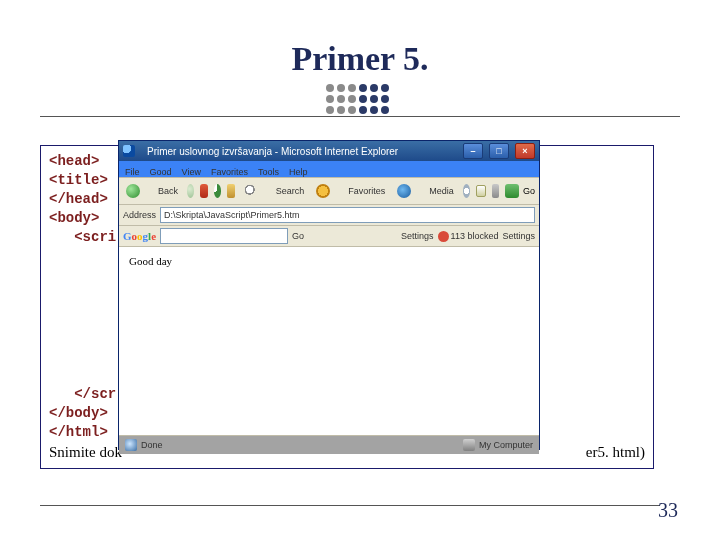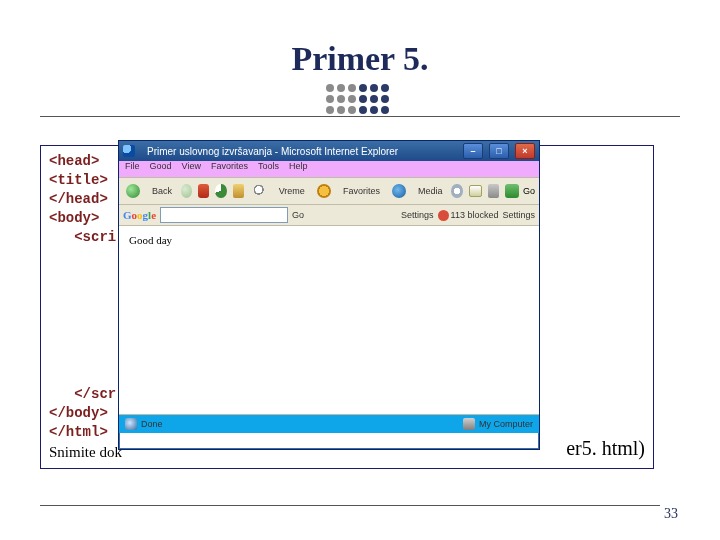--- a/index.html
+++ b/index.html
@@ -75,21 +75,21 @@
   .note-line {
     font-family: "Times New Roman", serif;
     font-size: 15px;
     font-weight: normal;
   }
   .note-tail {
     position: absolute;
     right: 8px;
     bottom: 6px;
     font-family: "Times New Roman", serif;
-    font-size: 20px;
+    font-size: 15px;
   }
 
   
   .ie-window {
     position: absolute;
     left: 118px;
     top: 140px;
     width: 420px;
     height: 308px;
     background: #fff;
@@ -120,40 +120,40 @@
     border: 1px solid #1a3c78;
     border-radius: 2px;
     display: flex; align-items: center; justify-content: center;
     color: #fff; font-size: 9px; font-weight: bold;
     margin-left: 2px;
   }
   .tb .winbtn.close { background: linear-gradient(#e06b4a, #c0392b); border-color: #8a1f12; }
 
   .menubar {
     height: 16px;
-    background: #f0abfc;
+    background: #3b82f6;
     border-bottom: 1px solid #c0bca8;
     display: flex;
-    align-items: flex-start;
+    align-items: flex-end;
     gap: 10px;
     padding: 0 6px;
     font-size: 9px;
     color: #333;
   }
   .toolbar {
     height: 26px;
     background: #ece9d8;
     border-bottom: 1px solid #c0bca8;
     display: flex;
     align-items: center;
     gap: 6px;
     padding: 0 4px;
   }
   .tbtn {
-    display: flex; align-items: center; gap: 12px;
+    display: flex; align-items: center; gap: 18px;
     font-size: 9px; color: #333;
     padding: 2px 3px;
     border-radius: 3px;
   }
   .ico {
     width: 14px; height: 14px;
     border-radius: 50%;
   }
   .ico.back { background: radial-gradient(circle at 35% 35%, #9fe69a, #2e8b2e); }
   .ico.fwd  { background: radial-gradient(circle at 35% 35%, #cfeccb, #6aa96a); opacity: 0.6; }
@@ -218,21 +218,21 @@
     padding: 8px 10px;
     height: calc(100% - 20px - 16px - 26px - 20px - 20px - 18px);
     box-sizing: border-box;
     font-size: 11px;
     color: #000;
     font-family: "Times New Roman", serif;
   }
 
   .statusbar {
     height: 18px;
-    background: #0ea5e9;
+    background: #a3a3a3;
     border-top: 1px solid #c0bca8;
     display: flex;
     align-items: center;
     justify-content: space-between;
     padding: 0 6px;
     font-size: 9px;
     color: #333;
   }
   .sb-left, .sb-right { display: flex; align-items: center; gap: 4px; }
   .sb-ico {
@@ -244,21 +244,21 @@
   }
   .sb-comp {
     background: linear-gradient(#d0d0d0, #808080);
     border-radius: 2px;
   }
 
   .pagenum {
     position: absolute;
     right: 42px;
     bottom: 18px;
-    font-size: 14px;
+    font-size: 20px;
     color: #1e2a5a;
   }
 </style>
 </head>
 <body>
 
 <div class="slide">
 
   <div class="title-row">
     <h1 class="title">Primer 5.</h1>
@@ -323,39 +323,45 @@
       <div class="tbtn">
         <span class="ico back"></span>
         <span>Back</span>
       </div>
       <span class="ico fwd"></span>
       <span class="ico stop"></span>
       <span class="ico ref"></span>
       <span class="ico home"></span>
       <div class="tbtn">
         <span class="ico search"></span>
-        <span>Vreme</span>
+        <span>Search</span>
       </div>
       <div class="tbtn">
         <span class="ico fav"></span>
         <span>Favorites</span>
       </div>
       <div class="tbtn">
         <span class="ico media"></span>
         <span>Media</span>
       </div>
       <span class="ico hist"></span>
       <span class="ico mail"></span>
       <span class="ico print"></span>
       <div class="go-area">
         <span class="go-sq"></span>
         <span>Go</span>
       </div>
     </div>
 
+    <div class="addrbar">
+      <span>Address</span>
+      <div class="addr-input">
+        <span>D:\Skripta\JavaScript\Primer5.htm</span>
+      </div>
+    </div>
 
     <div class="googlebar">
       <span class="g-logo"><span class="gB">G</span><span class="gR">o</span><span class="gY">o</span><span class="gB">g</span><span class="gG">l</span><span class="gR">e</span></span>
       <div class="g-input"></div>
       <span>Go</span>
       <span style="flex:1"></span>
       <div class="gbtn">
         <span>Settings</span>
       </div>
       <div class="gbtn">

